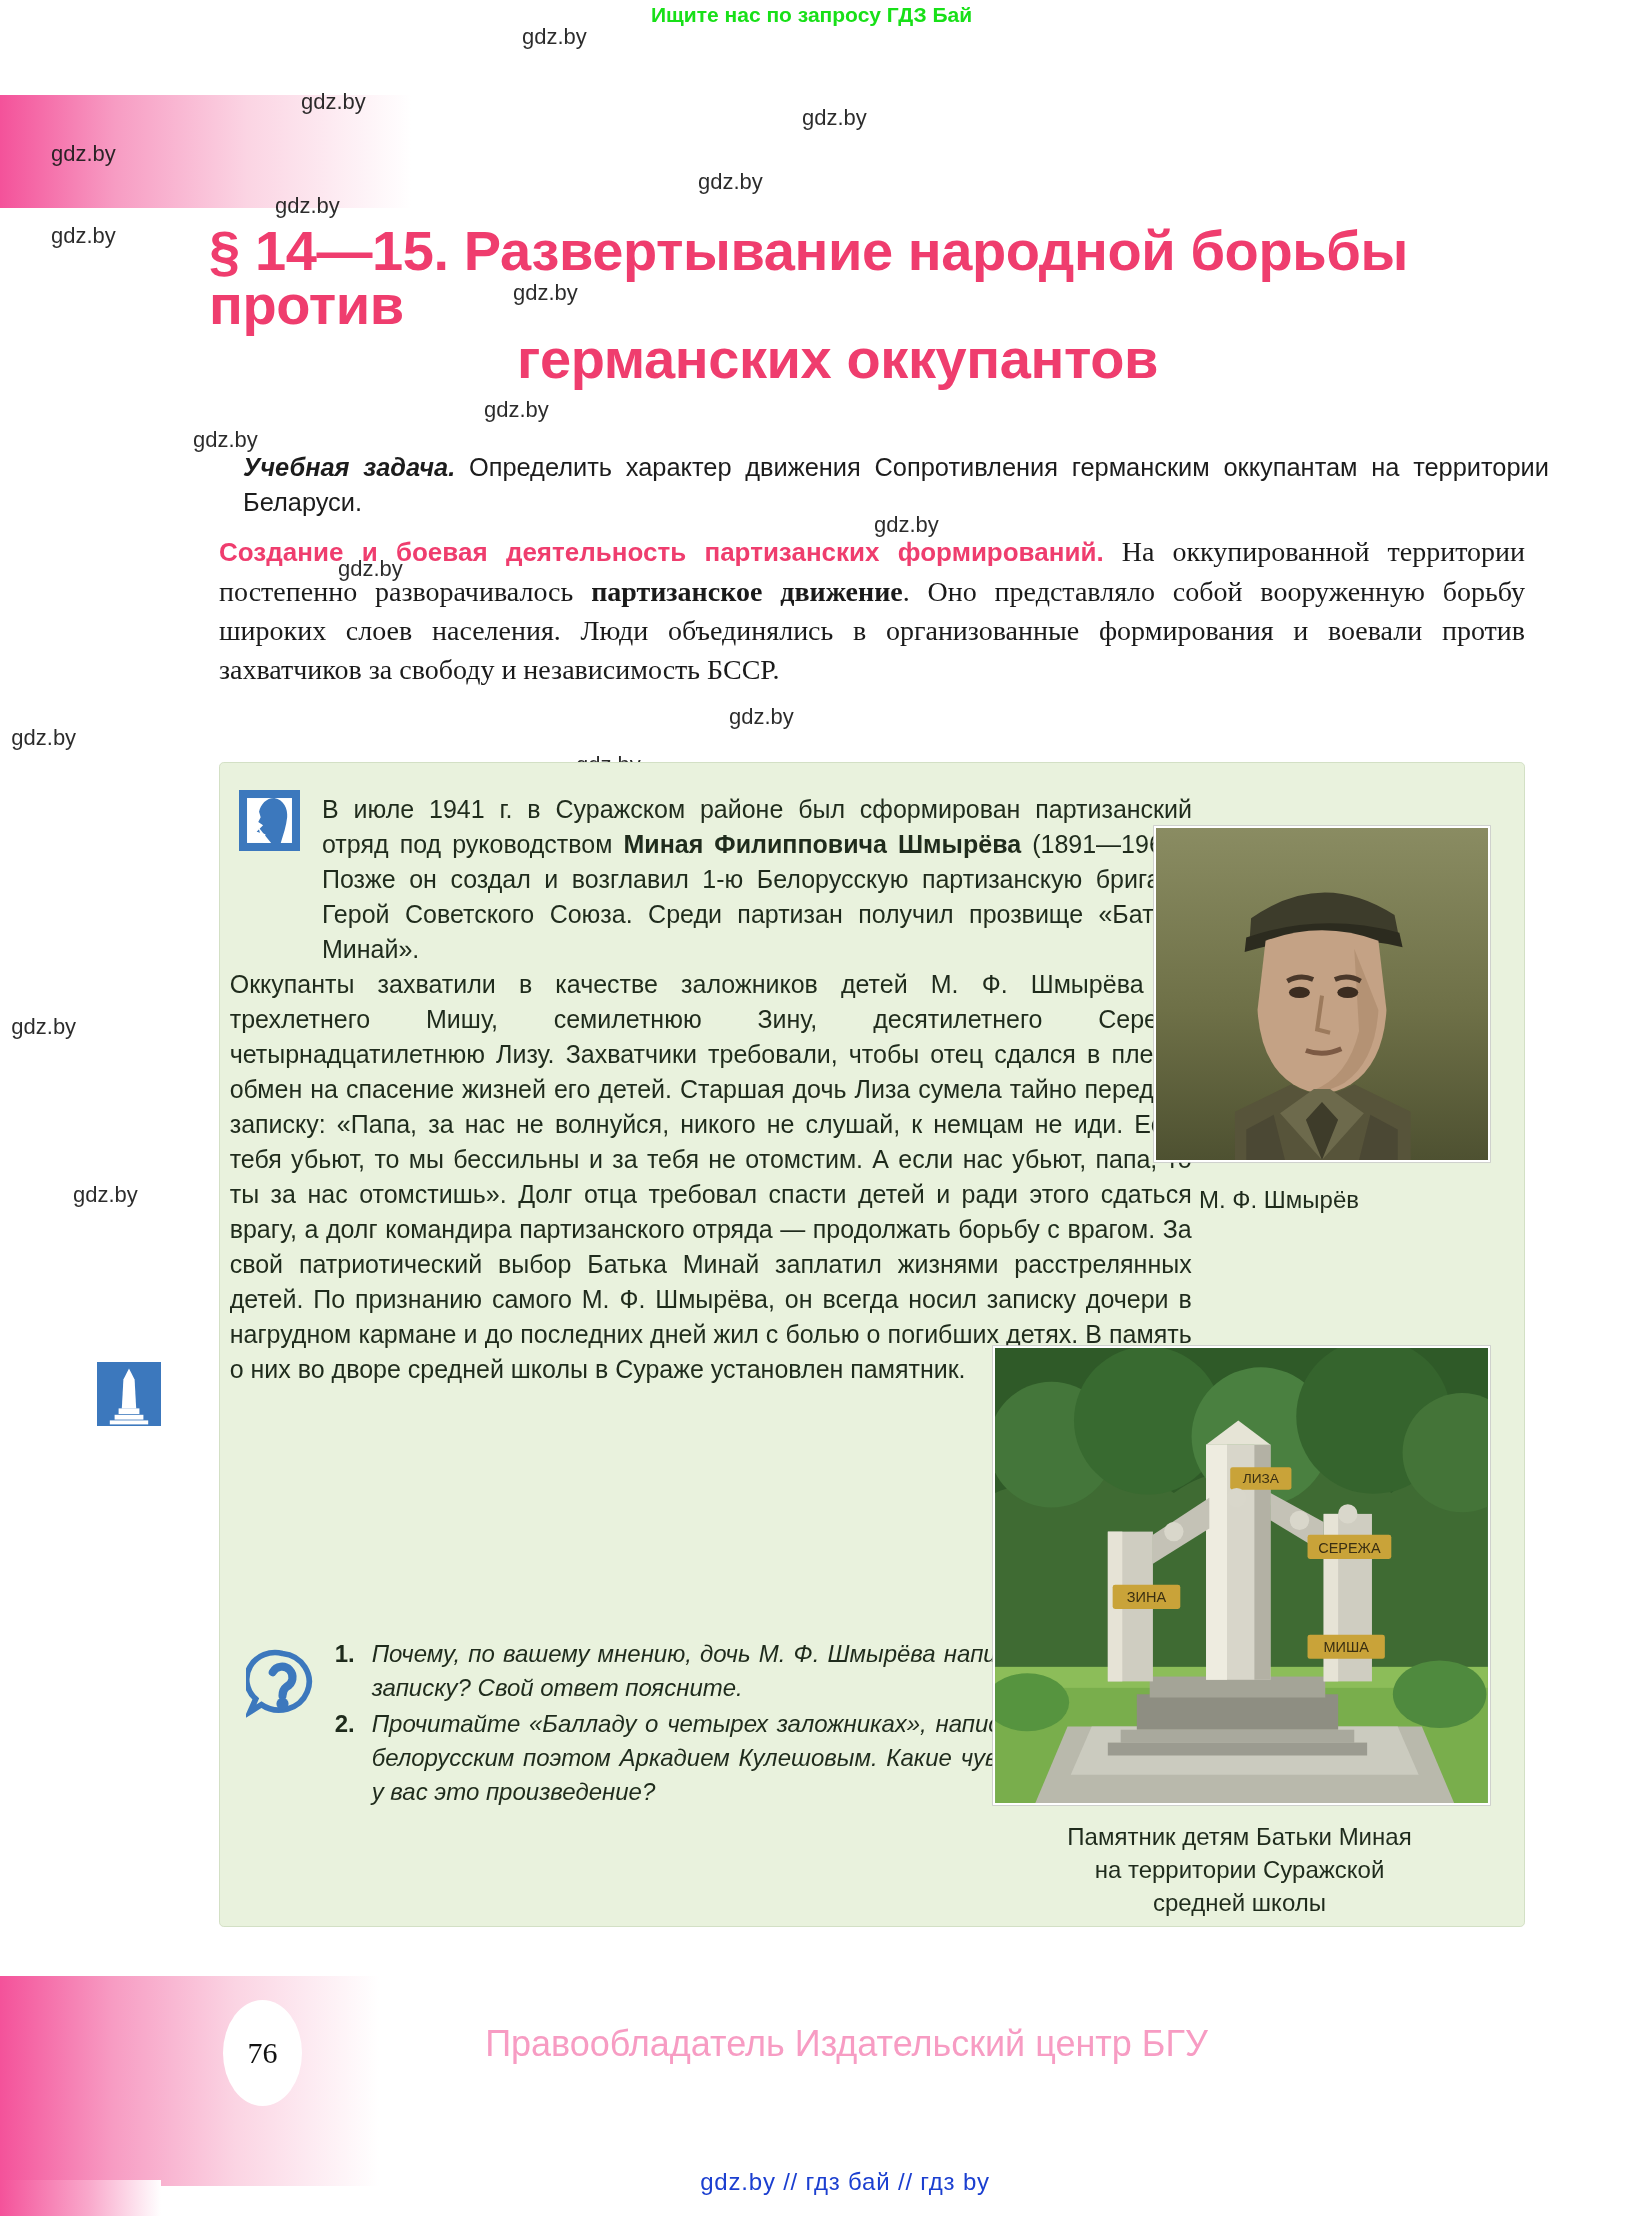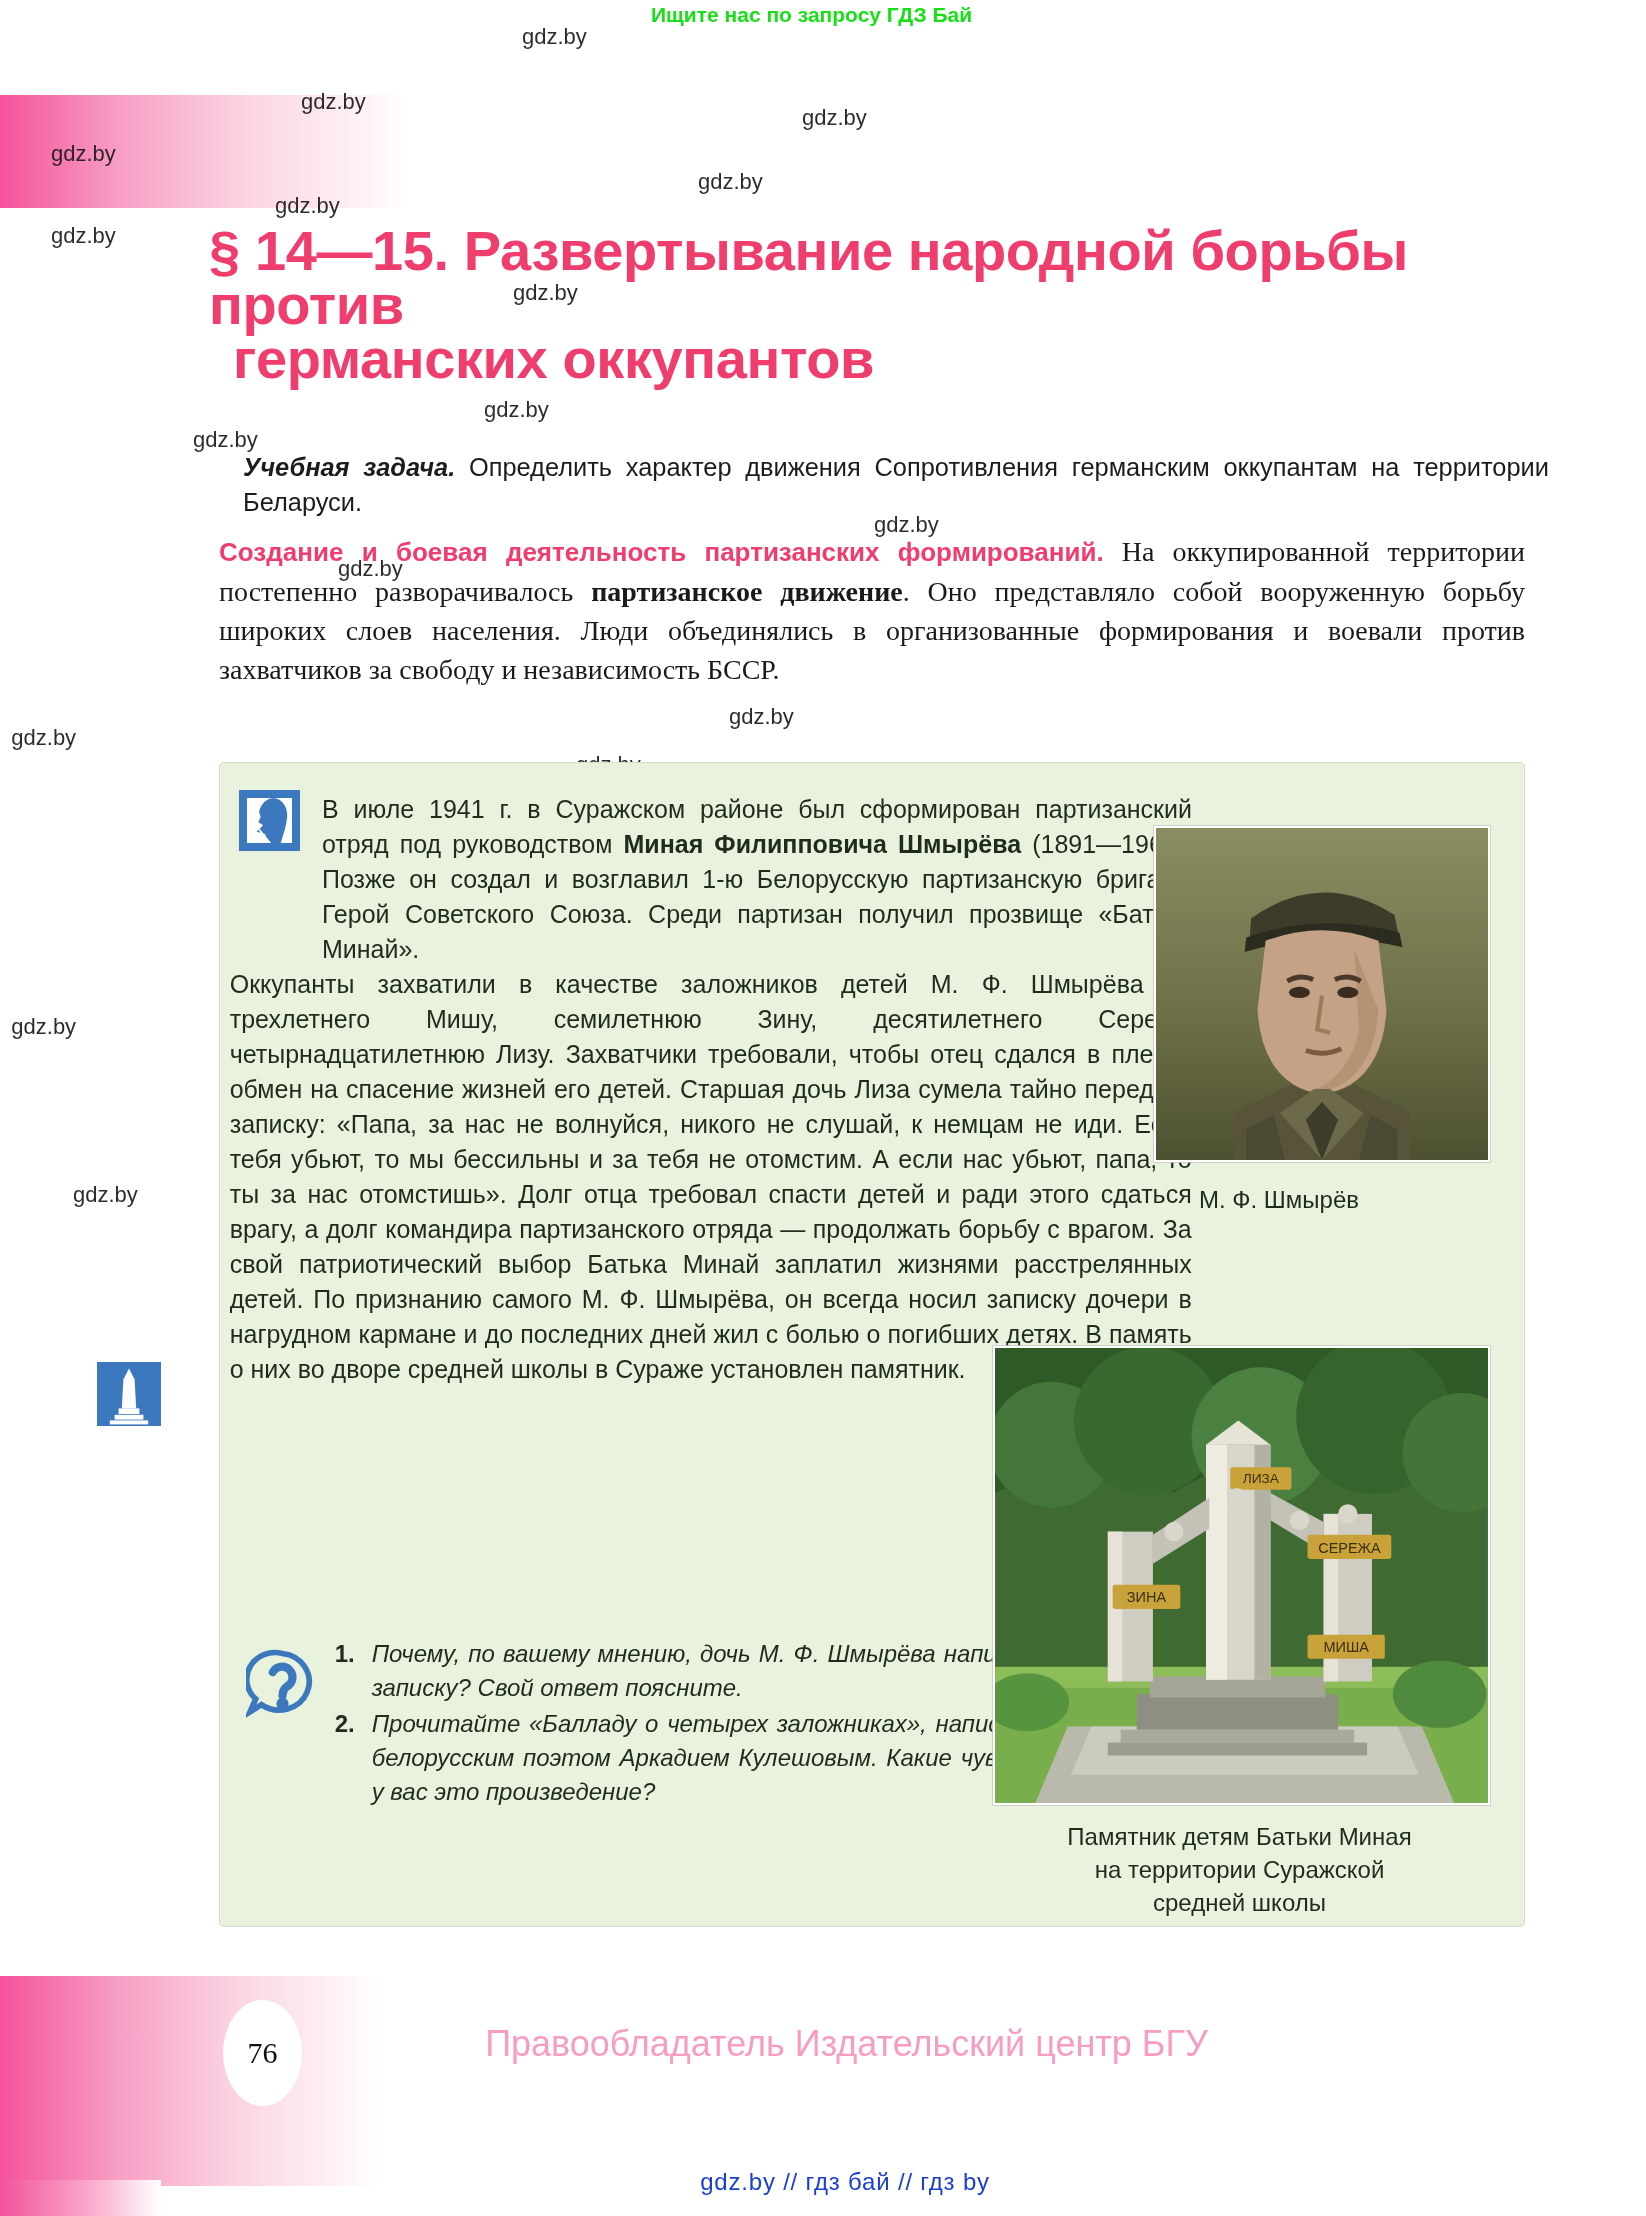--- a/index.html
+++ b/index.html
@@ -58,21 +58,21 @@
 
   .title {
     position:absolute; left:185px; top:224px; width:1257px;
     color:#ef3d6e;
     font-weight:bold;
     font-size:56px;
     line-height:54px;
     letter-spacing:-0.4px;
   }
   .title .l1{ display:block; text-align:left; padding-left:24px;}
-  .title .l2{ display:block; text-align:left; padding-left:48px;}
+  .title .l2{ display:block; text-align:center; padding-left:48px;}
 
   .recall, .task {
     position:absolute;
     font-size:25.4px;
     line-height:35px;
     color:#1c1c1c;
     text-align:justify;
   }
   .recall { left:219px; top:363px; width:1306px; text-indent:0px; }
   .recall b, .task b { font-style:italic; font-weight:bold; }

